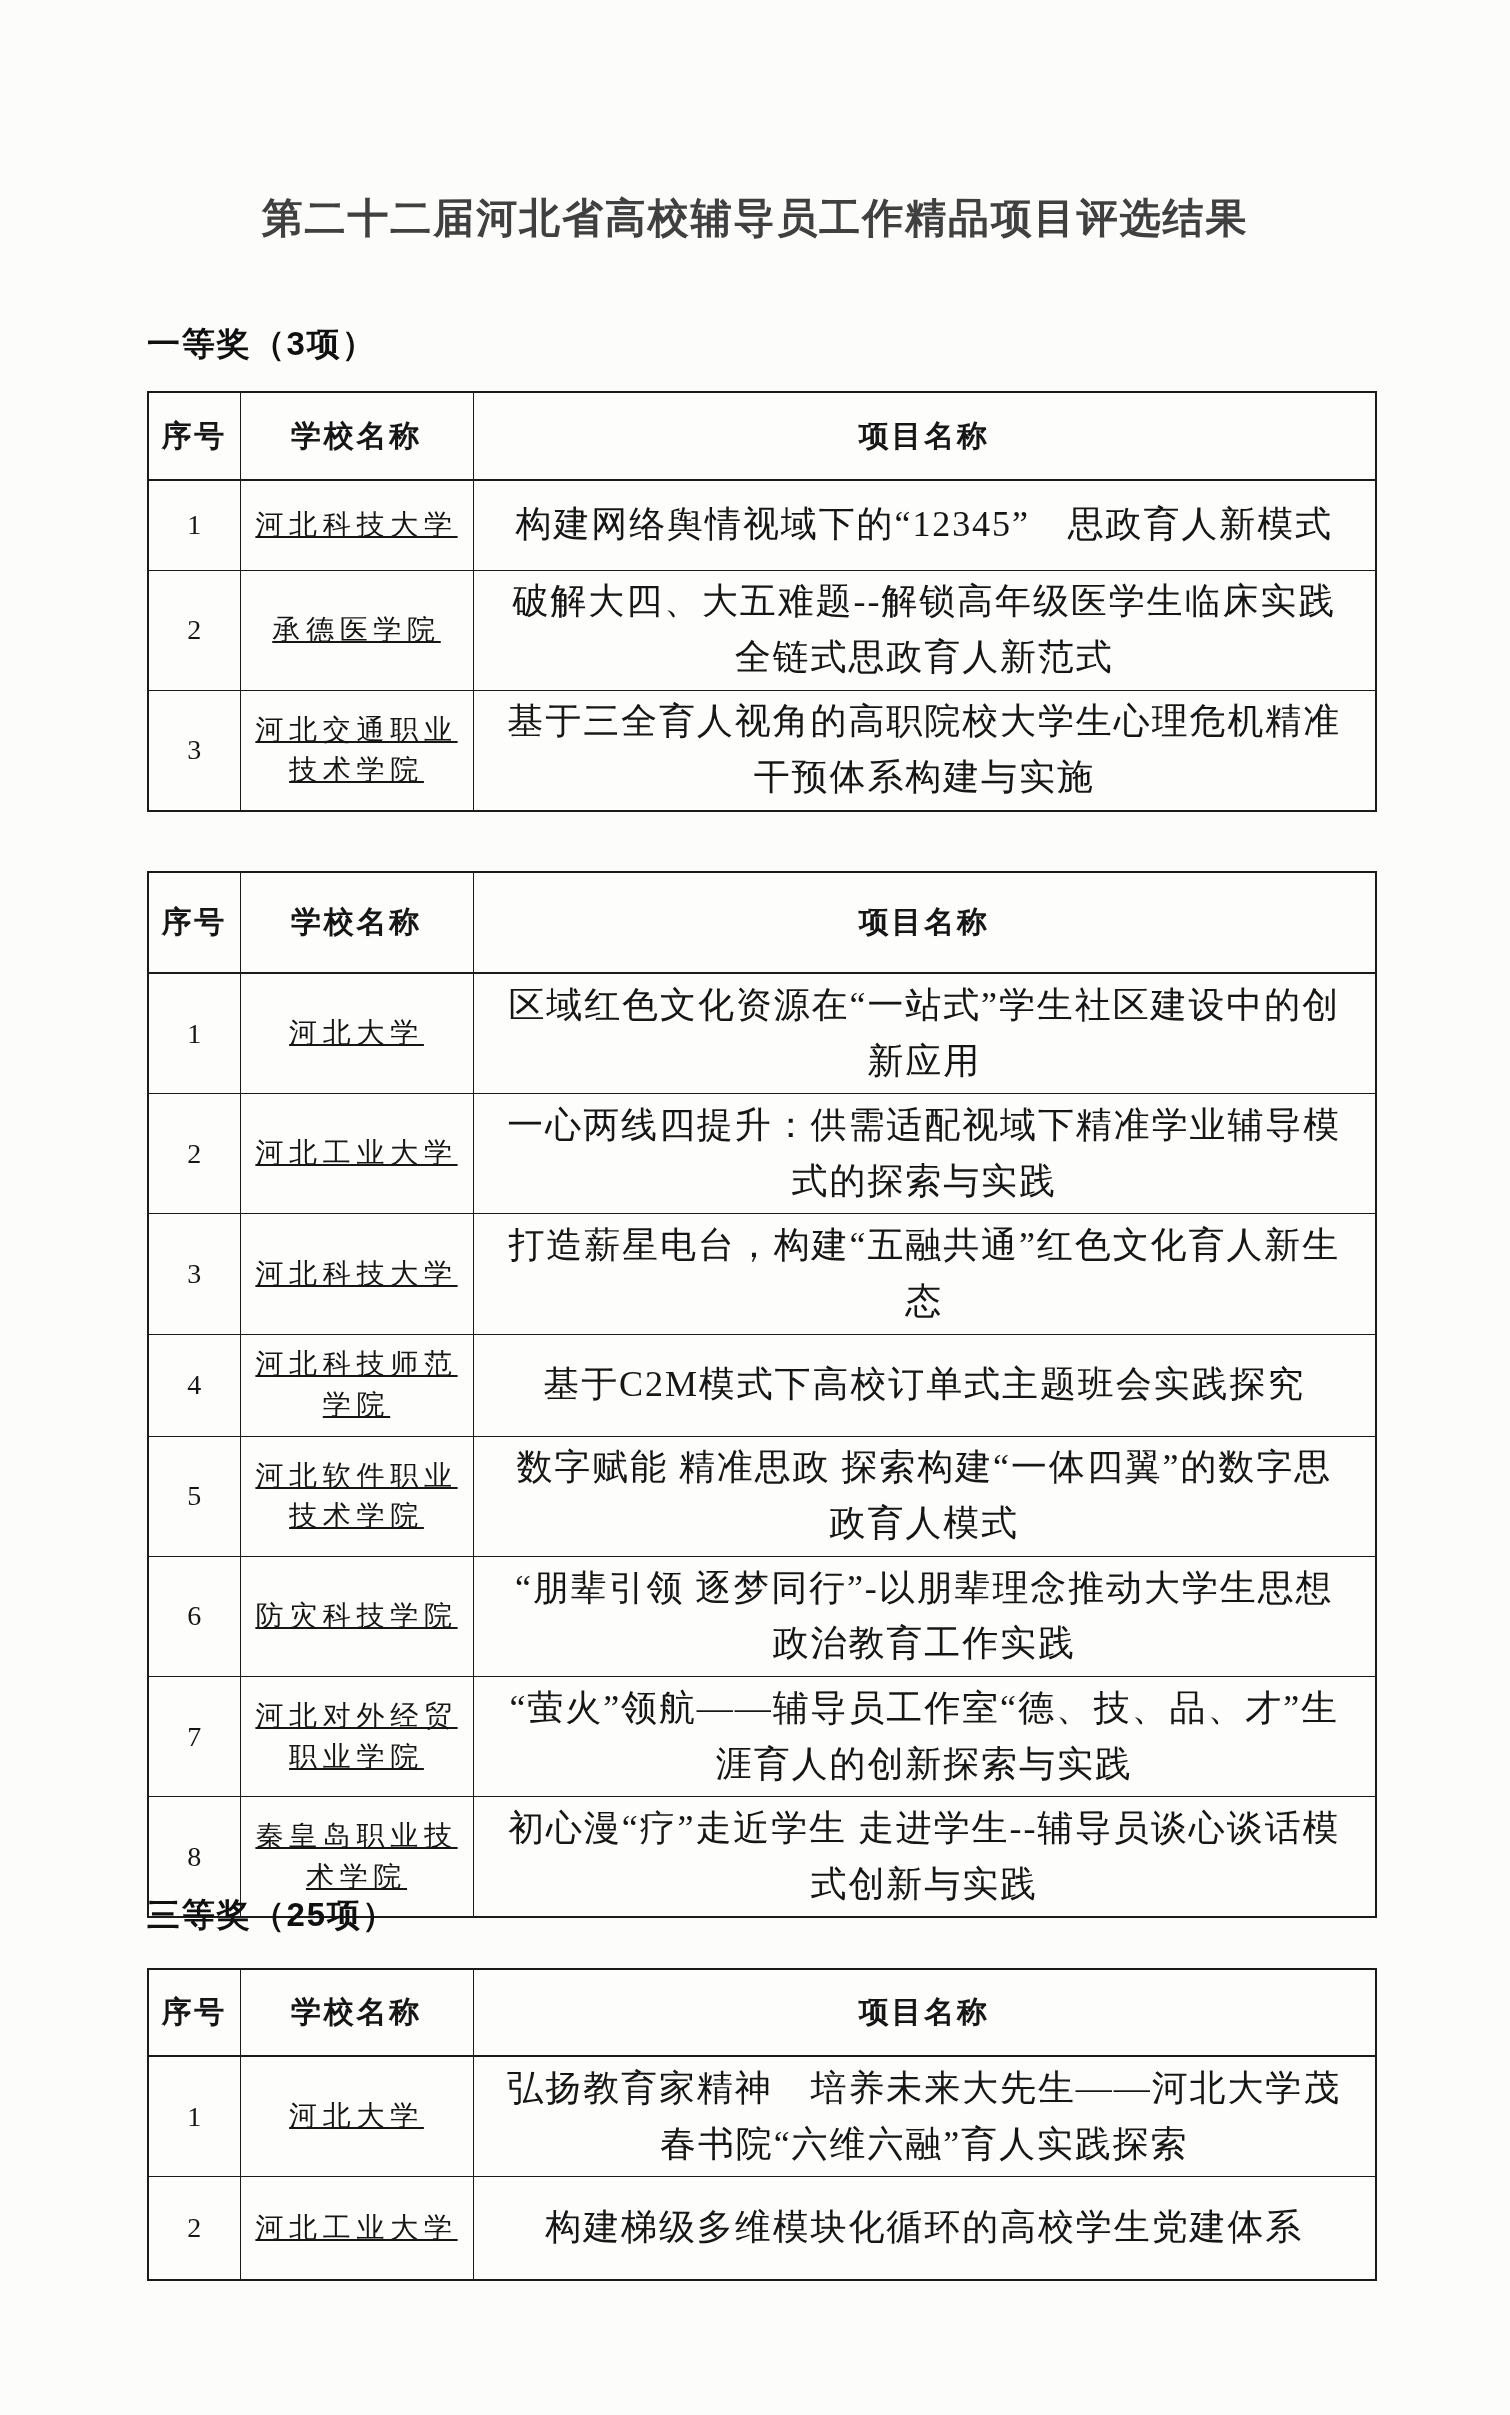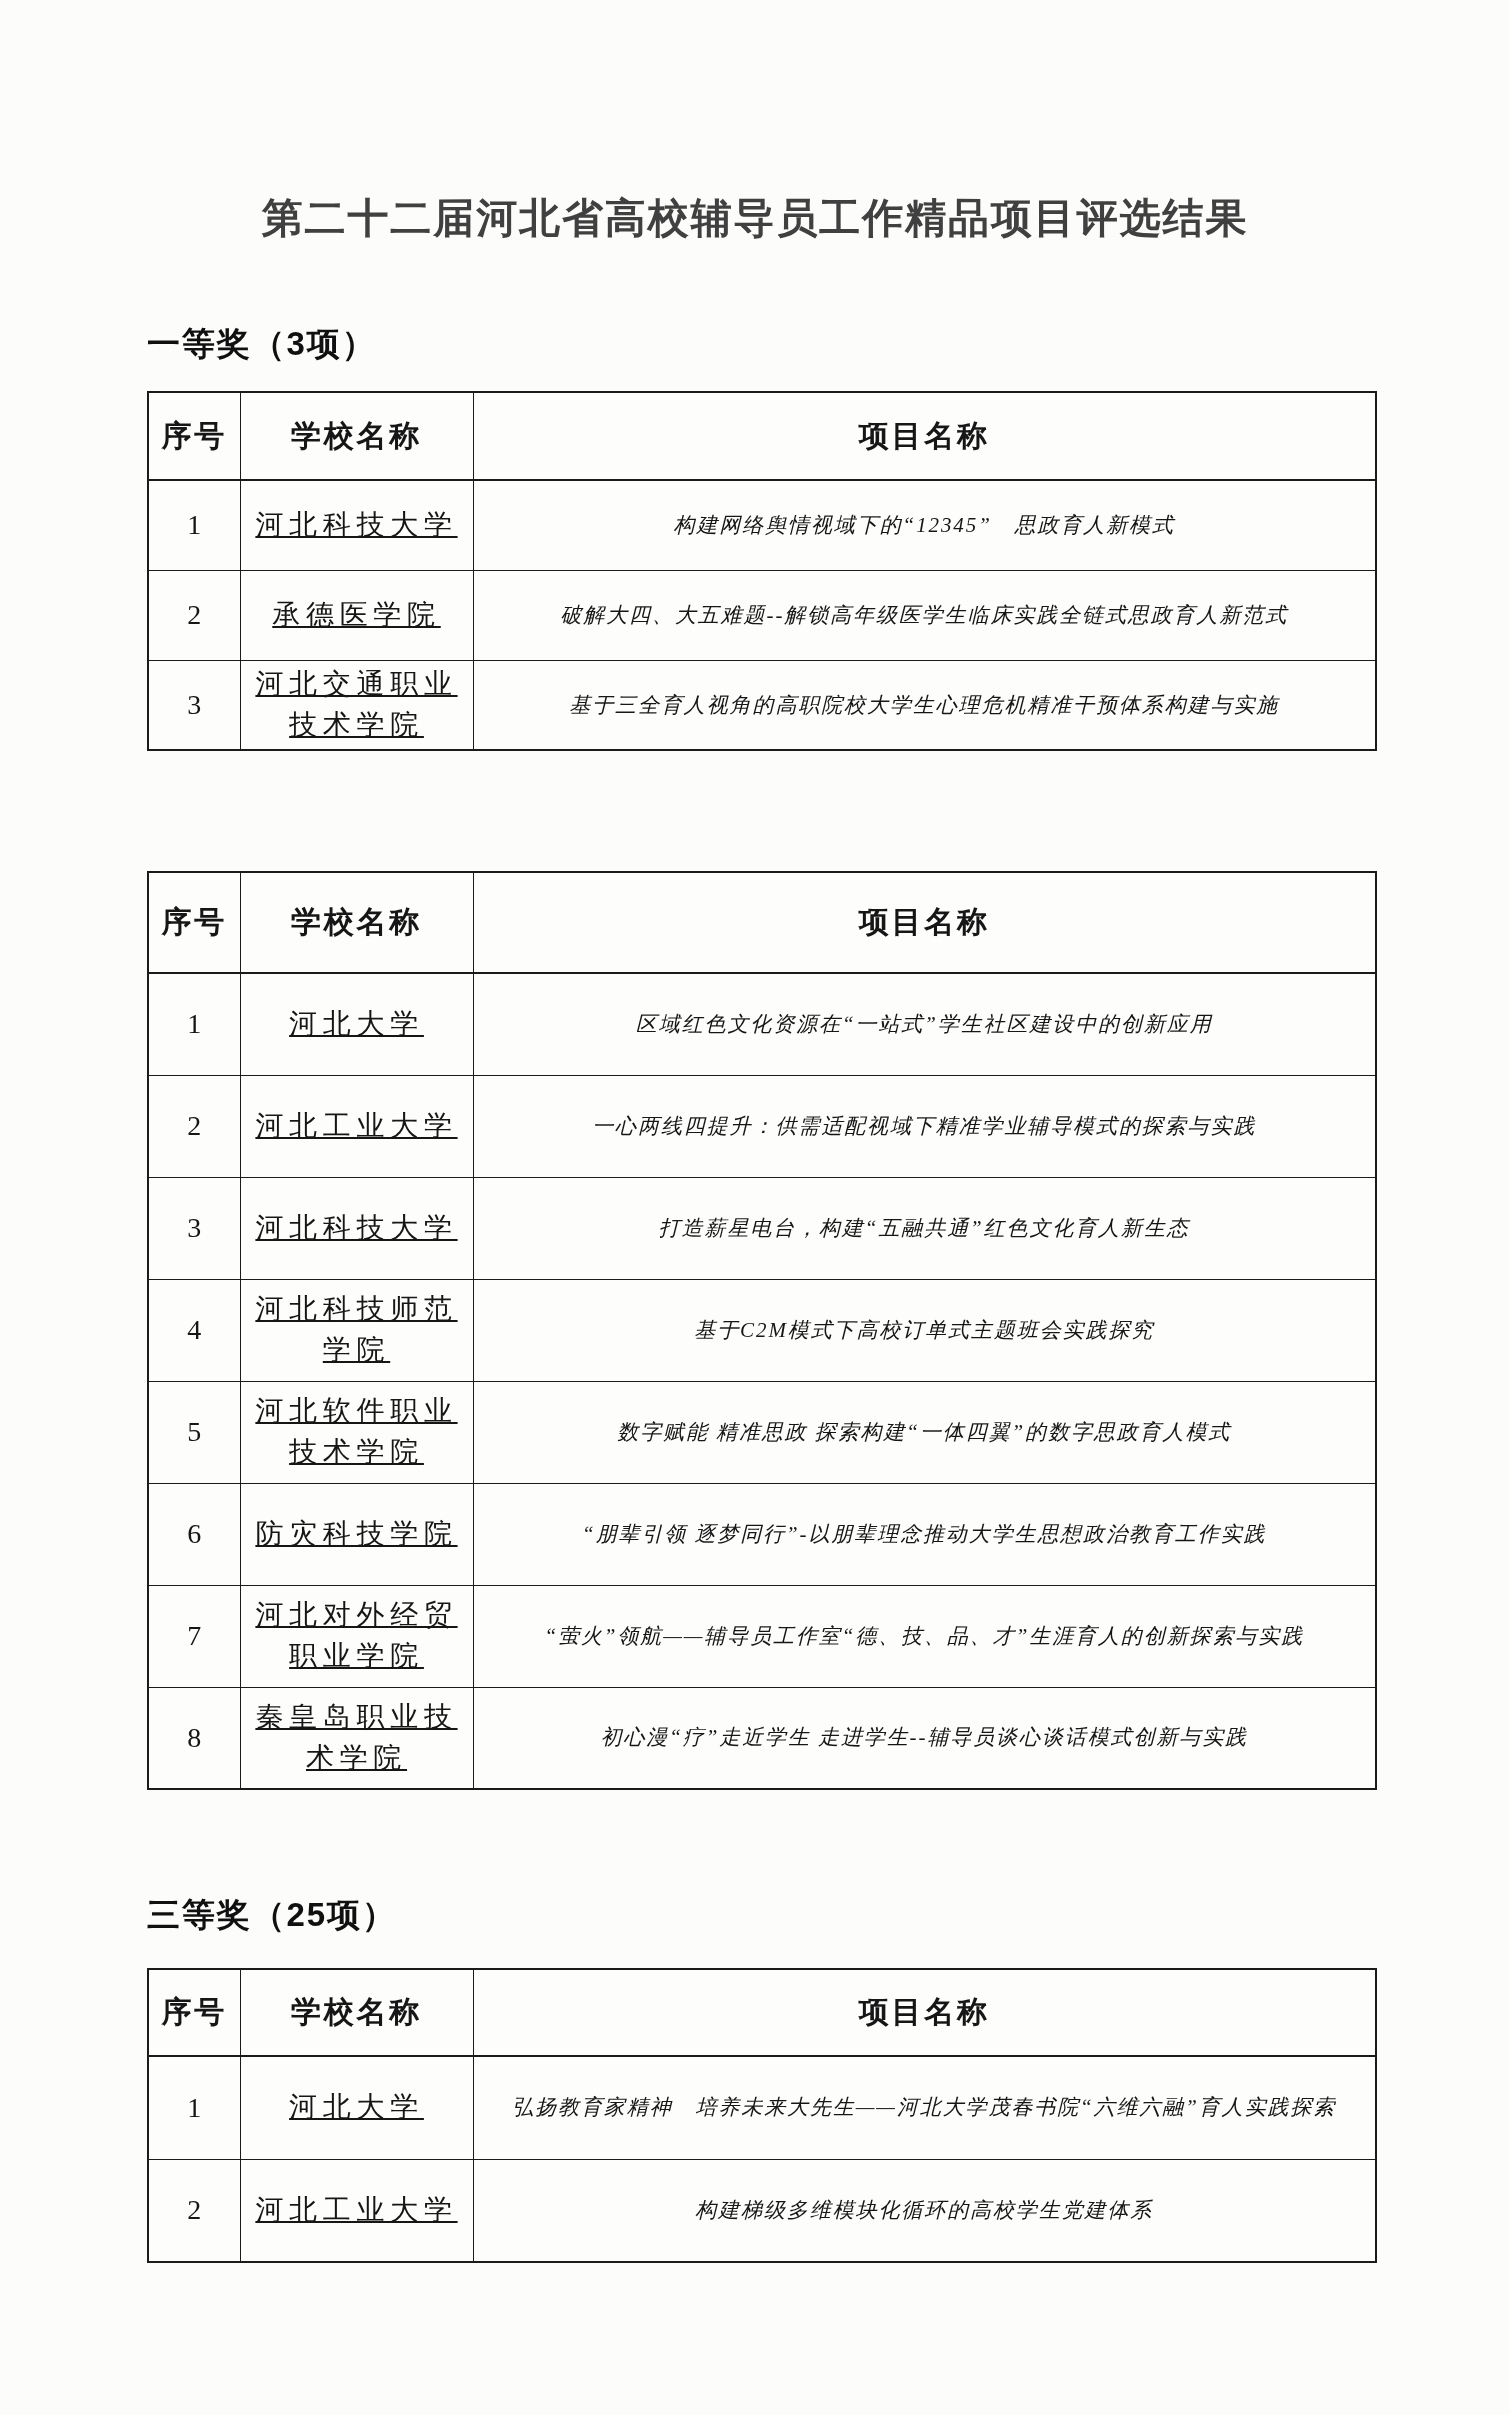--- a/index.html
+++ b/index.html
@@ -80,25 +80,24 @@
     font-size: 28px;
   }
   td.cell-school {
     font-size: 28px;
     letter-spacing: 5.7px;
     padding: 3.8px 7.6px;
     line-height: 1.45;
     text-decoration: underline;
   }
   td.cell-project {
-    font-size: 21px;
+    font-size: 36px;
     letter-spacing: 1.9px;
     padding: 3.8px 28px;
     line-height: 1.55;
-    font-style: italic;
   }
 </style>
 </head>
 <body>
 
 <div class="page">
   <h1 class="doc-title">第二十二届河北省高校辅导员工作精品项目评选结果</h1>
   <div id="sections">
   <section class="section sec-0">
     <h2 class="section-heading">一等奖（3项）</h2>

